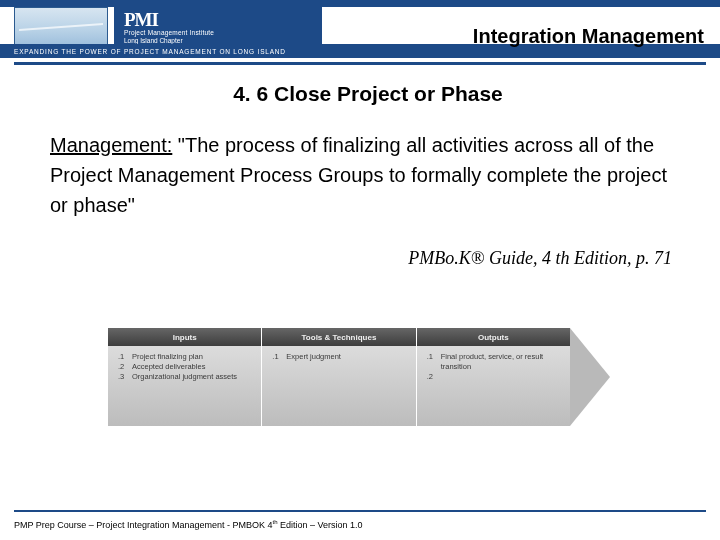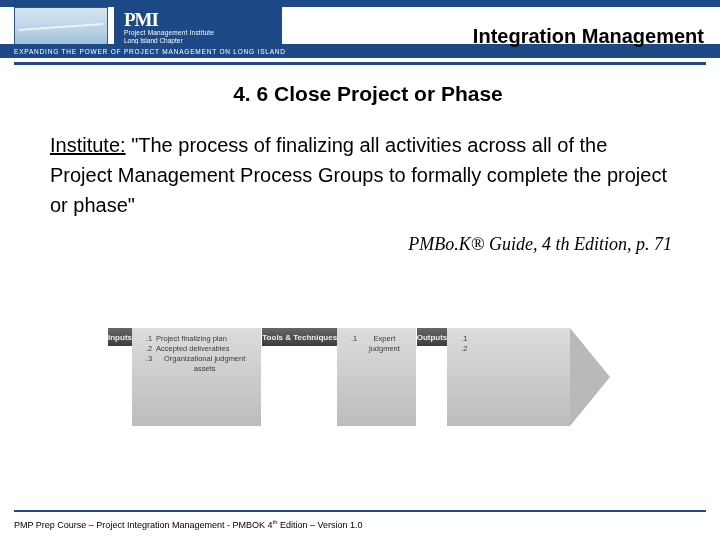--- a/index.html
+++ b/index.html
@@ -2,44 +2,44 @@
 <html><head>
 <meta charset="utf-8">
 <style>
   * { box-sizing: border-box; margin: 0; padding: 0; }
   html, body { width: 720px; height: 540px; font-family: Arial, Helvetica, sans-serif; background: #fff; }
   .slide { width: 720px; height: 540px; position: relative; background: #fff; }
 
   
   .banner { position: relative; width: 100%; height: 58px; }
   .banner-topline { position: absolute; top: 0; left: 0; right: 0; height: 7px; background: #1d4a87; }
-  .banner-logo-wrap { position: absolute; top: 7px; left: 14px; width: 268px; height: 47px; display: flex; }
+  .banner-logo-wrap { position: absolute; top: 7px; left: 14px; width: 308px; height: 47px; display: flex; }
   .logo-pic { width: 94px; height: 40px; background: linear-gradient(to bottom, #d7e5f1 0%, #b7d1e6 60%, #9dbedc 100%); border: 1px solid #2b5a8f; position: relative; }
   .logo-pic::after { content: ""; position: absolute; left: 4px; right: 4px; top: 18px; height: 2px; background: rgba(255,255,255,0.7); transform: skewY(-4deg); }
   .logo-text { margin-left: 6px; background: #1d4a87; color: #fff; height: 40px; flex: 1; padding: 4px 8px 0 10px; display: flex; flex-direction: column; }
   .logo-text .pmi-big { font-family: Georgia, 'Times New Roman', serif; font-weight: bold; font-size: 19px; line-height: 18px; letter-spacing: -1px; }
   .logo-text .org { font-size: 6.5px; line-height: 8px; letter-spacing: 0.2px; }
   .logo-text .chap { font-size: 6.5px; line-height: 8px; }
   .banner-bluebar { position: absolute; left: 0; right: 0; top: 44px; height: 14px; background: #1d4a87; display: flex; align-items: center; padding-left: 14px; }
   .banner-bluebar span { color: #fff; font-size: 6.5px; letter-spacing: 0.8px; }
   .banner-title { position: absolute; right: 16px; top: 25px; font-family: Verdana, Geneva, sans-serif; font-weight: bold; font-size: 20px; color: #000; }
   .banner-underline { position: absolute; left: 14px; right: 14px; top: 62px; height: 3px; background: #1d4a87; }
 
   
   .heading { position: absolute; top: 82px; left: 16px; right: 0; text-align: center; font-family: Verdana, Geneva, sans-serif; font-weight: bold; font-size: 21px; color: #000; }
   .def-block { position: absolute; top: 130px; left: 50px; right: 48px; font-family: Arial, sans-serif; font-size: 20px; line-height: 30px; color: #000; }
   .def-label { text-decoration: underline; }
-  .cite { position: absolute; top: 234px; left: 50px; right: 48px; text-align: right; font-style: italic; font-family: Georgia, 'Times New Roman', serif; font-size: 18px; }
+  .cite { position: absolute; top: 248px; left: 50px; right: 48px; text-align: right; font-style: italic; font-family: Georgia, 'Times New Roman', serif; font-size: 18px; }
 
   
   .diagram { position: absolute; top: 328px; left: 108px; width: 502px; height: 98px; }
   .arrow-body { position: absolute; top: 0; left: 0; width: 462px; height: 98px; display: flex; }
   .arrow-head { position: absolute; top: 0; left: 462px; width: 0; height: 0; border-top: 49px solid transparent; border-bottom: 49px solid transparent; border-left: 40px solid #b9b9b9; }
   .arrow-head::before { content:""; position:absolute; left:-40px; top:-49px; width:0; height:0; border-top: 49px solid transparent; border-bottom: 49px solid transparent; border-left: 40px solid #cfcfcf; transform: translateX(-1px); opacity:0; }
-  .col { flex: 1; display: flex; flex-direction: row; border-right: 1px solid rgba(255,255,255,0.15); text-align: center; }
+  .col { flex: 1; display: flex; flex-direction: column; border-right: 1px solid rgba(255,255,255,0.15); }
   .col:last-child { border-right: none; }
   .col-head { height: 18px; background: linear-gradient(to bottom, #666 0%, #3d3d3d 100%); color: #eee; font-size: 8px; font-weight: bold; display: flex; align-items: center; justify-content: center; font-family: Verdana, sans-serif; }
   .col-body { flex: 1; background: linear-gradient(to bottom, #dcdcdc 0%, #bcbcbc 100%); padding: 6px 8px 4px 10px; font-size: 7.5px; line-height: 10px; color: #3a3a3a; font-family: Verdana, sans-serif; filter: blur(0.3px); }
   .col-body .row { display: flex; }
   .col-body .num { width: 14px; flex-shrink: 0; }
   
 
   
   .footer-line { position: absolute; left: 14px; right: 14px; bottom: 28px; height: 2px; background: #1d4a87; }
   .footer-text { position: absolute; left: 14px; bottom: 10px; font-size: 9px; color: #000; font-family: Arial, sans-serif; }
@@ -63,21 +63,21 @@
     <div class="banner-bluebar">
       <span>EXPANDING THE POWER OF PROJECT MANAGEMENT ON LONG ISLAND</span>
     </div>
     <div class="banner-title">Integration Management</div>
   </div>
   <div class="banner-underline"></div>
 
   <div class="heading">4. 6 Close Project or Phase</div>
 
   <div class="def-block">
-    <span class="def-label">Institute:</span><span> "The process of finalizing all activities across all of the Project Management Process Groups to formally complete the project or phase"</span>
+    <span class="def-label">Management:</span><span> "The process of finalizing all activities across all of the Project Management Process Groups to formally complete the project or phase"</span>
   </div>
 
   <div class="cite">PMBo.K® Guide, 4 th Edition, p. 71</div>
 
   <div class="diagram">
     <div class="arrow-body">
       <div class="col">
         <div class="col-head">Inputs</div>
         <div class="col-body">
           <div class="row">
@@ -101,20 +101,21 @@
               <span class="num">.1</span>
               <span>Expert judgment</span>
             </div>
         </div>
       </div>
       <div class="col">
         <div class="col-head">Outputs</div>
         <div class="col-body">
           <div class="row">
               <span class="num">.1</span>
+              <span>Final product, service, or result transition</span>
             </div>
           <div class="row">
               <span class="num">.2</span>
             </div>
         </div>
       </div>
     </div>
     <div class="arrow-head"></div>
   </div>
 

